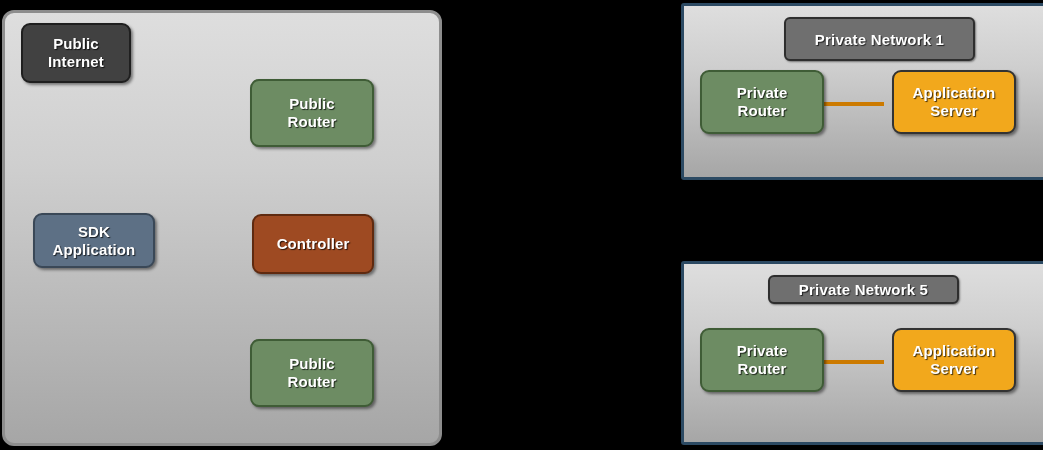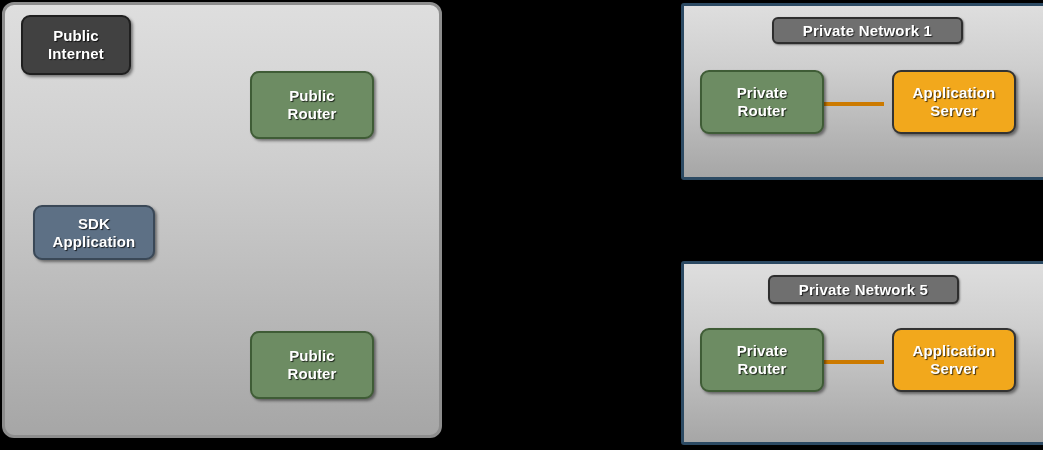--- a/index.html
+++ b/index.html
@@ -16,21 +16,21 @@
   }
 
   
   .panel {
     position: absolute;
     box-sizing: border-box;
     background: linear-gradient(to bottom, #dedede 0%, #cfcfcf 35%, #b9b9b9 70%, #a6a6a6 100%);
   }
   .panel-public {
     left: 2px;
-    top: 2px;
+    top: 10px;
     width: 440px;
     height: 436px;
     border: 3px solid #8d8d8d;
     border-radius: 12px;
     box-shadow: 2px 2px 3px rgba(0,0,0,0.55);
   }
   .panel-private {
     border: 3px solid #2c4a63;
     border-radius: 3px;
     box-shadow: 2px 2px 3px rgba(0,0,0,0.55);
@@ -113,31 +113,34 @@
   <div class="node node-router" style="left: 245px; top: 66px; width: 124px; height: 68px;">
     <span>Public
 Router</span>
   </div>
 
   <div class="node node-sdk" style="left: 28px; top: 200px; width: 122px; height: 55px;">
     <span>SDK
 Application</span>
   </div>
 
+  <div class="node node-ctrl" style="left: 247px; top: 201px; width: 122px; height: 60px;">
+    <span>Controller</span>
+  </div>
 
   <div class="node node-router" style="left: 245px; top: 326px; width: 124px; height: 68px;">
     <span>Public
 Router</span>
   </div>
 
 </div>
 
 <div class="panel panel-private panel-private-1">
 
-  <div class="panel-title" style="left: 88px; top: 11px; width: 191px; height: 27px;">
+  <div class="panel-title" style="left: 100px; top: 11px; width: 191px; height: 44px;">
     <span>Private Network 1</span>
   </div>
 
   <div class="link" style="left: 116px; top: 96px; width: 84px;"></div>
 
   <div class="node node-router" style="left: 16px; top: 64px; width: 124px; height: 64px;">
     <span>Private
 Router</span>
   </div>
 

